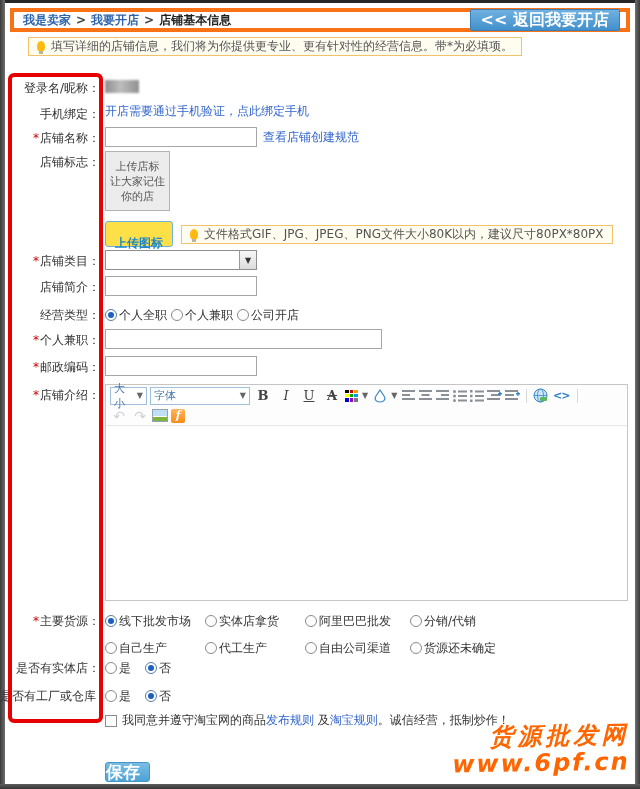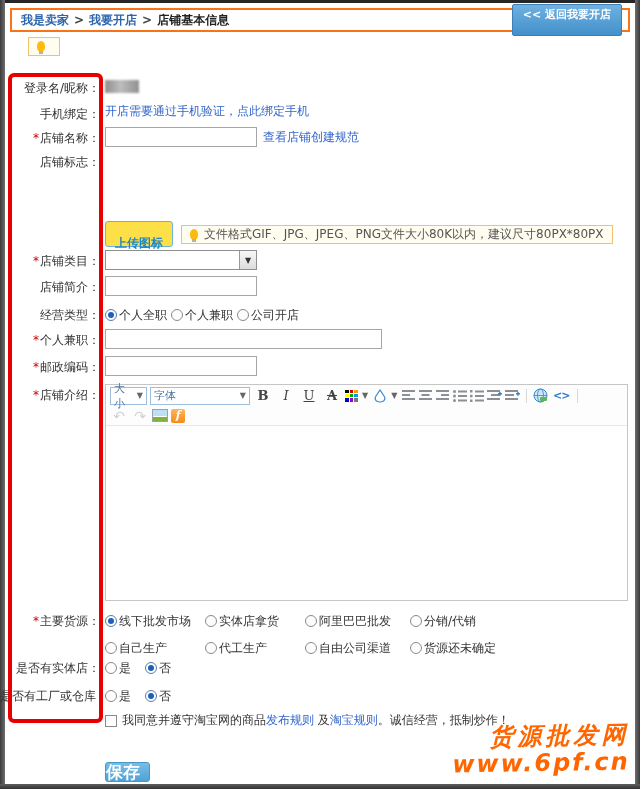--- a/index.html
+++ b/index.html
@@ -8,25 +8,25 @@
     position:relative; width:640px; height:789px; background:#fff; overflow:hidden;
     font-family:"DejaVu Sans","Liberation Sans",sans-serif; font-size:12px; color:#333;
   }
   
   .frame-top{position:absolute;left:0;top:0;width:640px;height:3px;background:#262626;}
   .frame-left{position:absolute;left:0;top:0;width:5px;height:789px;background:linear-gradient(90deg,#3a3a3a,#6e6e6e);}
   .frame-right{position:absolute;right:0;top:0;width:5px;height:789px;background:linear-gradient(270deg,#3a3a3a,#6e6e6e);}
   .frame-bottom{position:absolute;left:0;bottom:0;width:640px;height:5px;background:linear-gradient(0deg,#333,#5e5e5e);}
 
   
-  .header{position:absolute;left:10px;top:8px;width:620px;height:24px;border:2px solid #f97316;background:#fff;display:flex;align-items:center;padding:0 6px 0 9px;}
+  .header{position:absolute;left:10px;top:8px;width:620px;height:24px;border:4px solid #f97316;background:#fff;display:flex;align-items:center;padding:0 6px 0 9px;}
   .crumb-link{color:#2c64ad;font-weight:bold;cursor:pointer;}
   .crumb-sep{color:#444;font-weight:bold;margin:0 5px;}
   .crumb-current{color:#222;font-weight:bold;}
-  .back-btn{margin-left:auto;height:32px;line-height:17px;padding:1px 10px;background:linear-gradient(#6fb1e1,#4390cb);border:1px solid #3b7fb5;border-radius:2px;color:#fff;font-weight:bold;font-size:11px;cursor:pointer;}
+  .back-btn{margin-left:auto;height:22px;line-height:17px;padding:1px 10px;background:linear-gradient(#6fb1e1,#4390cb);border:1px solid #3b7fb5;border-radius:2px;color:#fff;font-weight:bold;font-size:16px;cursor:pointer;}
 
   
   .notice{position:absolute;display:flex;align-items:center;border:1px solid #f2c169;background:#fffdf0;color:#555;height:19px;padding:0 8px;white-space:nowrap;}
   .notice-1{left:28px;top:37px;}
   .bulb{display:inline-block;width:8px;height:11px;margin-right:6px;position:relative;background:#ffb90f;border-radius:50% 50% 45% 45%;}
   .bulb::after{content:'';position:absolute;left:2px;bottom:-2px;width:4px;height:3px;background:#b9b39a;}
 
   
   .row{position:absolute;left:0;width:630px;display:flex;align-items:flex-start;}
   .lbl{flex:0 0 100px;width:100px;text-align:right;color:#333;padding-top:3px;white-space:nowrap;}
@@ -107,20 +107,21 @@
     <span class="crumb-link">我是卖家</span>
     <span class="crumb-sep">&gt;</span>
     <span class="crumb-link">我要开店</span>
     <span class="crumb-sep">&gt;</span>
     <span class="crumb-current">店铺基本信息</span>
     <span class="back-btn">&lt;&lt; 返回我要开店</span>
   </div>
 
   <div class="notice notice-1">
     <span class="bulb"></span>
+    <span>填写详细的店铺信息，我们将为你提供更专业、更有针对性的经营信息。带*为必填项。</span>
   </div>
 
   <div class="row" style="top:77px;">
     <div class="lbl">登录名/昵称：</div>
     <div class="fld">
         <span class="blur-name"></span>
       </div>
   </div>
 
   <div class="row" style="top:103px;">
@@ -133,20 +134,27 @@
   <div class="row" style="top:127px;">
     <div class="lbl"><span class="req">*</span><span>店铺名称：</span></div>
     <div class="fld">
       <input class="txt-input w150" value="" style="">
       <span class="link" style="margin-left:6px;">查看店铺创建规范</span>
     </div>
   </div>
 
   <div class="row" style="top:151px;">
     <div class="lbl">店铺标志：</div>
+    <div class="fld">
+      <div class="logo-box">
+        <span>上传店标</span>
+        <span>让大家记住</span>
+        <span>你的店</span>
+      </div>
+    </div>
   </div>
 
   <div class="row" style="top:221px;">
     <div class="lbl"></div>
     <div class="fld">
       <span class="upload-btn">上传图标</span>
       <span class="notice" style="position:static;margin-left:8px;">
         <span class="bulb"></span>
         <span>文件格式GIF、JPG、JPEG、PNG文件大小80K以内，建议尺寸80PX*80PX</span>
       </span>

